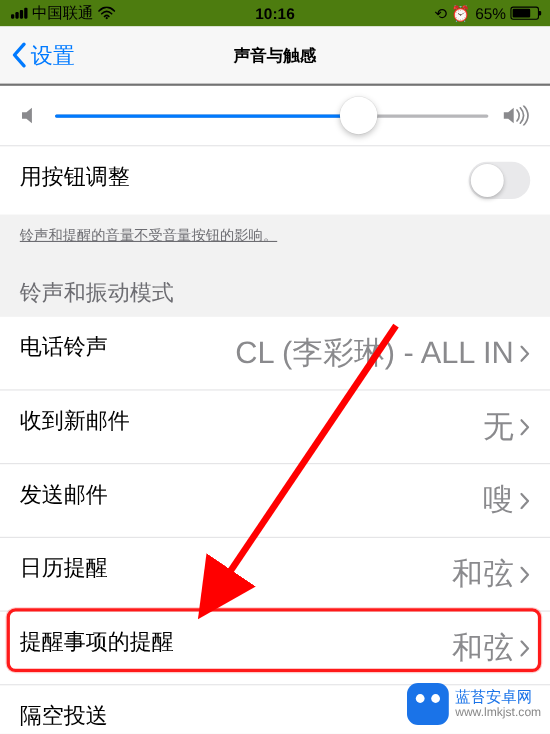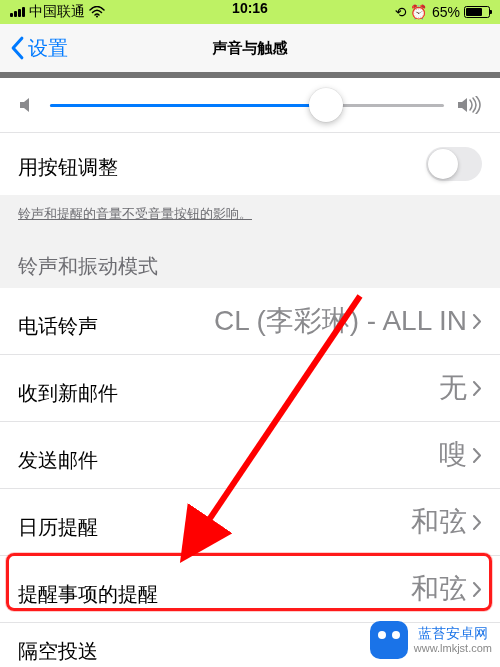--- a/index.html
+++ b/index.html
@@ -1,54 +1,54 @@
 <!DOCTYPE html>
 <html><head>
   <meta charset="utf-8">
   <style>
     * { margin: 0; padding: 0; box-sizing: border-box; -webkit-font-smoothing: antialiased; }
     html, body { width: 500px; height: 667px; font-family: -apple-system, "PingFang SC", "Helvetica Neue", sans-serif; background: #f2f2f2; overflow: hidden; position: relative; }
-    .status-bar { height: 24px; display: flex; justify-content: space-between; padding: 0 10px; background: #bef264; font-size: 14px; color: #000; }
+    .status-bar { height: 24px; display: flex; align-items: center; justify-content: space-between; padding: 0 10px; background: #4d7c0f; font-size: 14px; color: #000; }
     .status-left { display: flex; align-items: center; gap: 4px; }
     .status-right { display: flex; align-items: center; gap: 4px; font-size: 14px; }
     .status-center { position: absolute; left: 50%; transform: translateX(-50%); font-weight: 600; }
     .signal-dots { display: flex; gap: 1px; align-items: flex-end; }
     .signal-dots span { width: 3px; background: #000; border-radius: 1px; }
     .signal-dots span:nth-child(1){height:4px;} .signal-dots span:nth-child(2){height:6px;} .signal-dots span:nth-child(3){height:8px;} .signal-dots span:nth-child(4){height:10px;}
     .wifi { width: 16px; height: 12px; }
     .battery { display: flex; align-items: center; gap: 2px; }
     .battery-body { width: 26px; height: 12px; border: 1.3px solid #000; border-radius: 2.5px; position: relative; }
     .battery-body::after { content: ""; position: absolute; right: -3px; top: 3px; width: 2px; height: 4px; background: #000; border-radius: 0 1px 1px 0; }
     .battery-fill { position: absolute; left: 1px; top: 1px; bottom: 1px; width: 65%; background: #000; border-radius: 1px; }
-    .nav-bar { height: 54px; background: #f7f7f7; border-bottom: 6px solid #737373; display: flex; align-items: center; justify-content: center; position: relative; }
+    .nav-bar { height: 54px; background: #f7f7f7; border-bottom: 2px solid #737373; display: flex; align-items: center; justify-content: center; position: relative; }
     .nav-back { position: absolute; left: 10px; display: flex; align-items: center; color: #007aff; font-size: 20px; }
     .nav-back svg { width: 15px; height: 24px; margin-right: 3px; }
     .nav-title { font-size: 15px; font-weight: 600; color: #000; }
     .section { background: #fff; }
     .slider-row { padding: 18px 18px 18px 18px; display: flex; align-items: center; gap: 12px; border-bottom: 1px solid #e3e3e5; }
     .vol-icon { width: 20px; height: 18px; color: #8a8a8d; flex-shrink: 0; }
     .slider-track { flex: 1; height: 3px; background: #b7b7ba; border-radius: 2px; position: relative; }
     .slider-fill { position: absolute; left: 0; top: 0; bottom: 0; width: 70%; background: #007aff; border-radius: 2px; }
     .slider-knob { position: absolute; left: 70%; top: 50%; transform: translate(-50%,-50%); width: 34px; height: 34px; background: #fff; border-radius: 50%; box-shadow: 0 2px 6px rgba(0,0,0,.25), 0 0 0 .5px rgba(0,0,0,.08); }
-    .row { display: flex; align-items: flex-end; justify-content: space-between; padding: 14px 18px; border-bottom: 1px solid #e3e3e5; min-height: 56px; }
+    .row { display: flex; align-items: flex-start; justify-content: space-between; padding: 14px 18px; border-bottom: 1px solid #e3e3e5; min-height: 56px; }
     .row:last-child { border-bottom: none; }
     .row-label { font-size: 20px; color: #000; }
     .row-value { display: flex; align-items: center; color: #8a8a8d; font-size: 28px; gap: 6px; }
     .row-value .chev { width: 9px; height: 15px; }
     .switch { width: 56px; height: 34px; background: #e9e9eb; border-radius: 17px; position: relative; }
     .switch::after { content: ""; position: absolute; left: 2px; top: 2px; width: 30px; height: 30px; background: #fff; border-radius: 50%; box-shadow: 0 2px 4px rgba(0,0,0,.22), 0 0 0 .5px rgba(0,0,0,.04); }
     .footer-note { font-size: 13px; color: #6d6d72; padding: 10px 18px 16px; text-decoration: underline; }
     .group-header { font-size: 20px; color: #6d6d72; padding: 14px 18px 8px; }
     .highlight-box { position: absolute; border: 3px solid #ff1a1a; border-radius: 8px; pointer-events: none; box-shadow: 0 0 0 1px rgba(255,0,0,.2); }
     .arrow-svg { position: absolute; pointer-events: none; }
     .watermark { position: absolute; right: 8px; bottom: 8px; display: flex; align-items: center; gap: 6px; }
     .watermark-badge { width: 38px; height: 38px; background: #1a73e8; border-radius: 10px; position: relative; }
     .watermark-badge::before, .watermark-badge::after { content: ""; position: absolute; background: #fff; border-radius: 50%; width: 8px; height: 8px; top: 10px; }
     .watermark-badge::before { left: 8px; } .watermark-badge::after { right: 8px; }
-    .watermark-text { color: #1a73e8; font-size: 14px; line-height: 1.1; font-weight: 500; text-align: center; }
+    .watermark-text { color: #1a73e8; font-size: 14px; line-height: 1.1; font-weight: 500; }
     .watermark-text .sub { font-size: 11px; color: #888; }
     .chev path, .wifi path { fill: none; stroke: currentColor; }
   </style>
 </head>
 <body>
 
 <div class="status-bar">
   <div class="status-left">
     <div class="signal-dots">
         <span></span>

